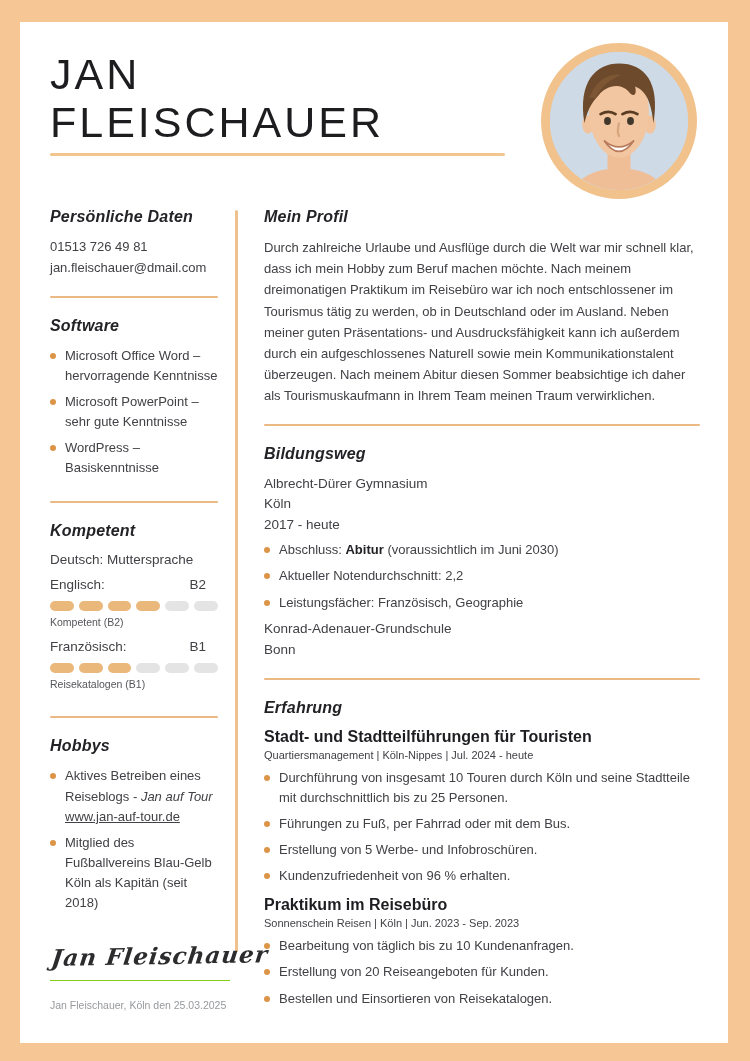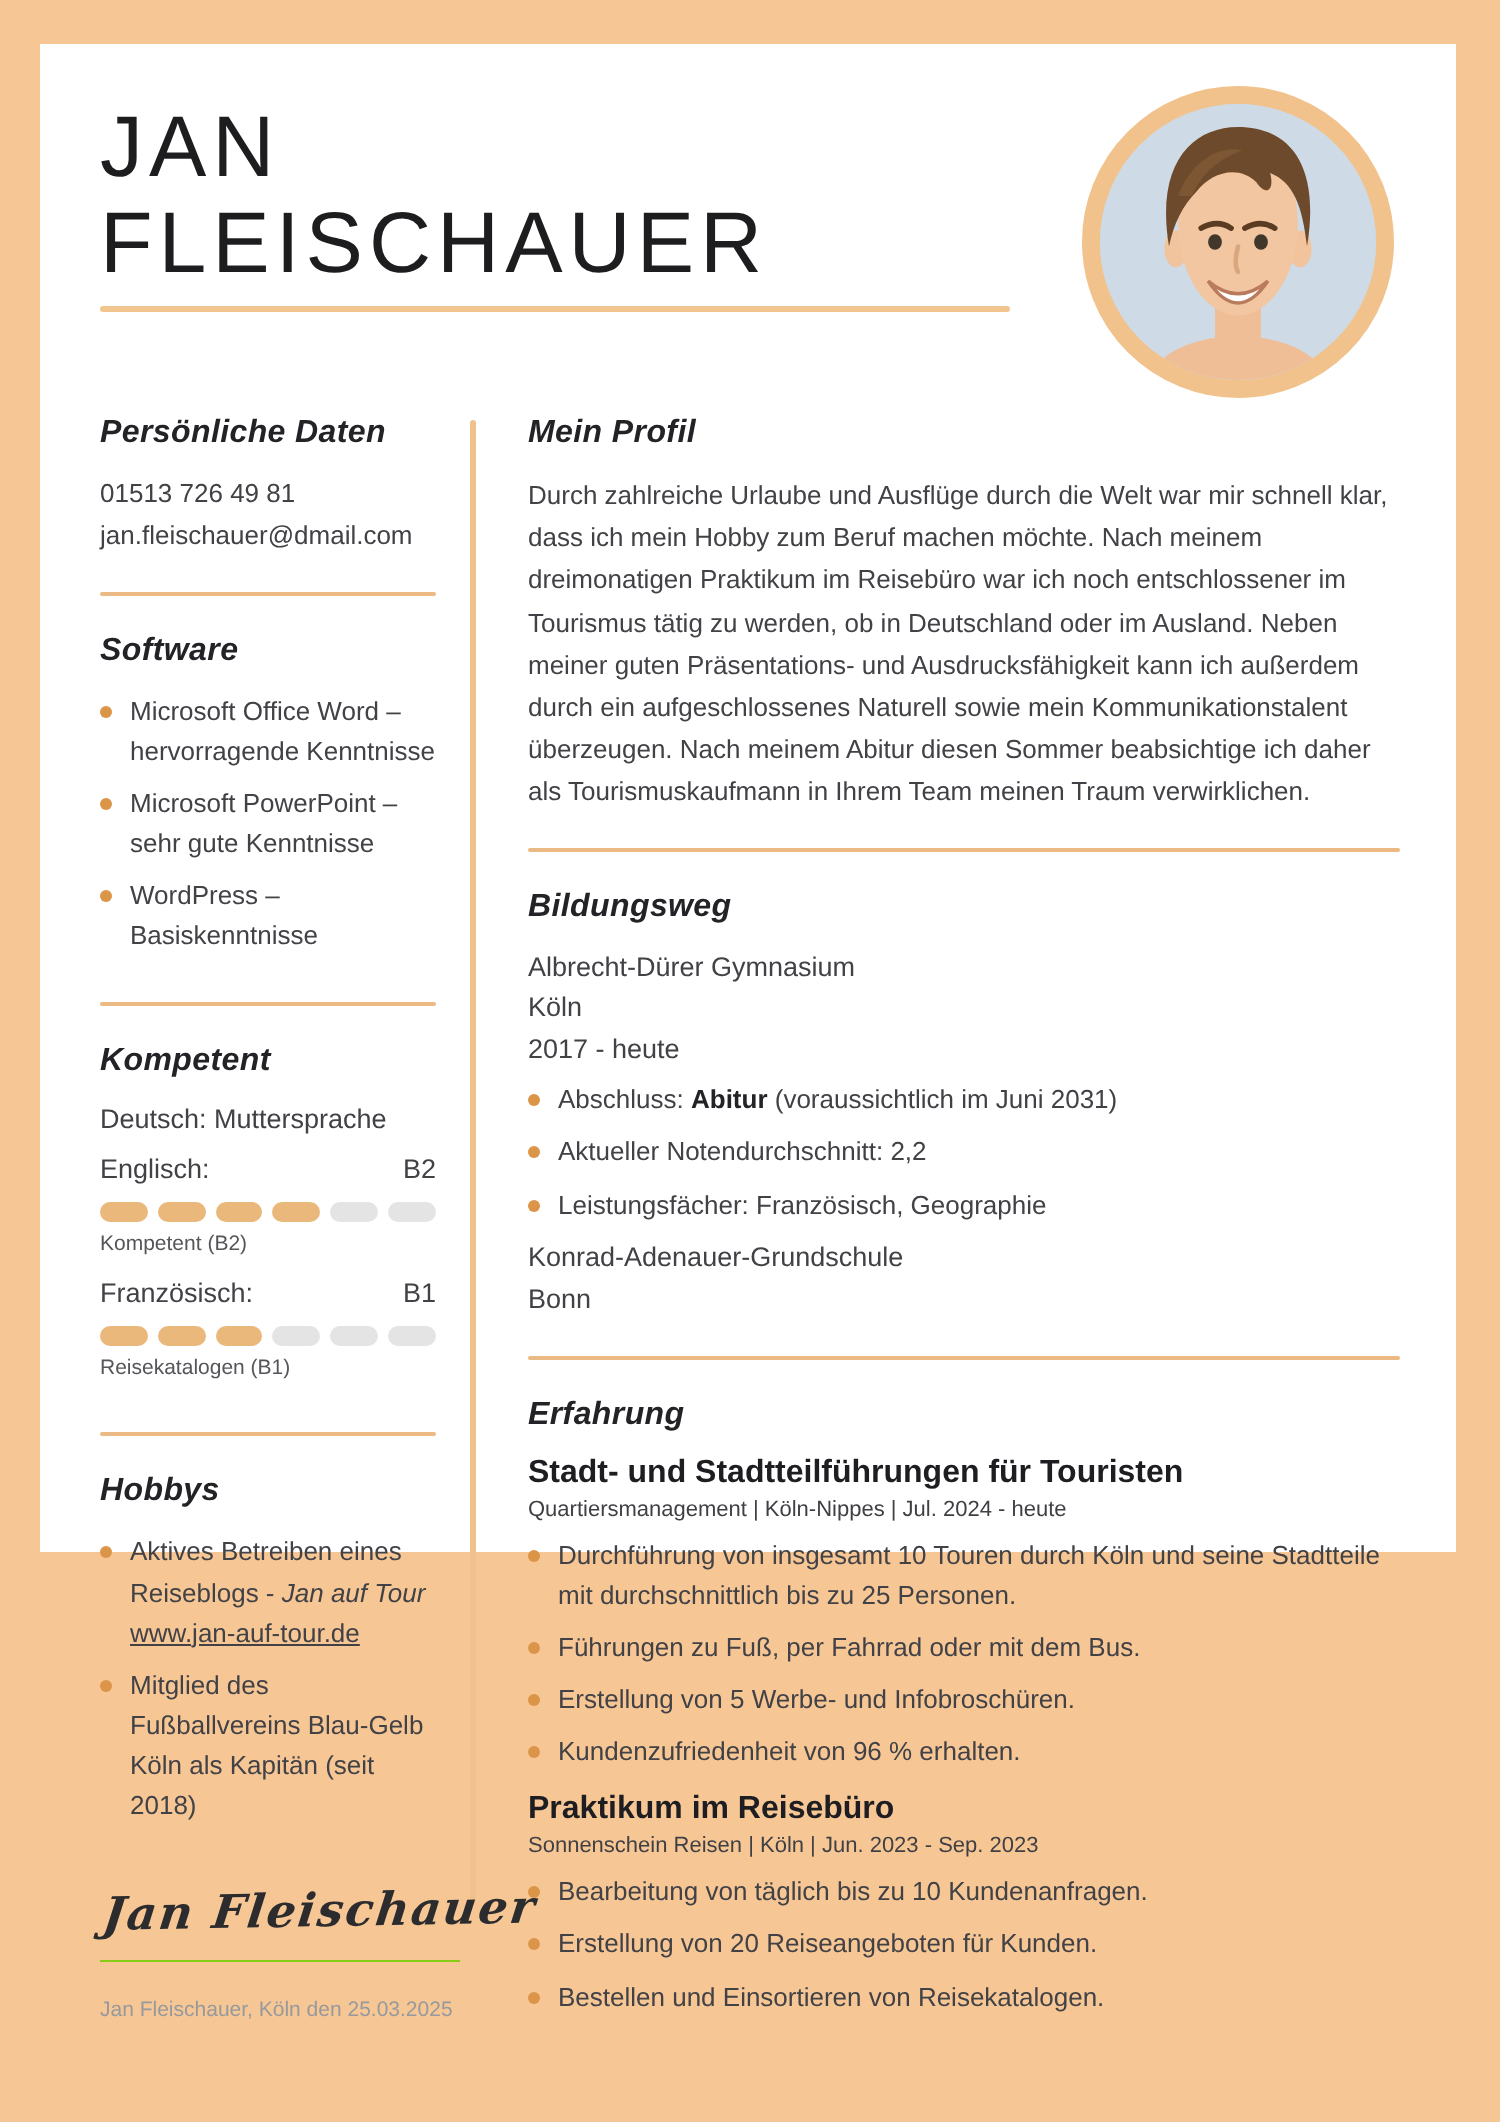--- a/index.html
+++ b/index.html
@@ -1,17 +1,17 @@
 <!DOCTYPE html>
 <html lang="de"><head>
 <meta charset="utf-8">
 <style>
   html,body{margin:0;padding:0;width:750px;height:1061px;overflow:hidden;}
   body{background:#F6C795;font-family:"Liberation Sans",sans-serif;color:#414146;}
-  .sheet{position:absolute;left:20px;top:22px;width:708px;height:754px;background:#ffffff;}
+  .sheet{position:absolute;left:20px;top:22px;width:708px;height:1021px;background:#ffffff;}
 
   
   .header{position:relative;height:166px;}
   .name{position:absolute;left:30px;top:28px;font-size:43px;line-height:48px;
         letter-spacing:3px;color:#1d1d20;font-weight:400;}
   .name-underline{position:absolute;left:30px;top:131px;width:455px;height:3px;background:#F2C causes;
                   background:#F2C48E;border-radius:2px;}
   .photo{position:absolute;left:521px;top:21px;width:138px;height:138px;border-radius:50%;
          border:9px solid #F2C28C;overflow:hidden;background:#CEDAE5;}
   .photo svg{display:block;width:100%;height:100%;}
@@ -28,21 +28,21 @@
   .hdiv{height:2px;background:#EBB983;border-radius:1px;margin:17px 0 19px 0;flex:none;}
 
   
   ul.blist{list-style:none;margin:0;padding:0;}
   ul.blist li{display:flex;gap:9px;margin:0 0 6px 0;}
   .dot{flex:none;width:6px;height:6px;border-radius:50%;background:#DC9548;margin-top:7px;}
   .b-txt{font-size:13px;line-height:1.55;}
 
   
   .lang-native{font-size:13.5px;margin:1px 0 8px 0;}
-  .lang-row{display:flex;justify-content:space-between;font-size:13.5px;margin:2px 0 9px 0;}
+  .lang-row{display:flex;justify-content:space-between;font-size:13.5px;margin:2px 12px 9px 0;}
   .pills{display:flex;gap:5px;margin:0 0 5px 0;}
   .pill{flex:1;height:10px;border-radius:6px;background:#E4E4E4;}
   .pill.filled{background:#EBB87C;}
   .pill-label{font-size:10.5px;color:#55565a;margin-bottom:9px;}
 
   
   .it{font-style:italic;}
   a.link{color:#414146;text-decoration:underline;cursor:pointer;}
 
   
@@ -193,21 +193,21 @@
       <div class="hdiv"></div>
 
       <h2 class="sec">Bildungsweg</h2>
       <div class="edu-line">Albrecht-Dürer Gymnasium</div>
       <div class="edu-line">Köln</div>
       <div class="edu-line">2017 - heute</div>
       <ul class="blist" style="margin:4px 0 2px 0;">
         <li>
           <span class="dot"></span>
           <span class="b-txt">
-            <span>Abschluss: </span><strong>Abitur</strong><span> (voraussichtlich im Juni 2031)</span>
+            <span>Abschluss: </span><strong>Abitur</strong><span> (voraussichtlich im Juni 2030)</span>
           </span>
         </li>
         <li>
           <span class="dot"></span>
           <span class="b-txt">Aktueller Notendurchschnitt: 2,2</span>
         </li>
         <li>
           <span class="dot"></span>
           <span class="b-txt">Leistungsfächer: Französisch, Geographie</span>
         </li>

